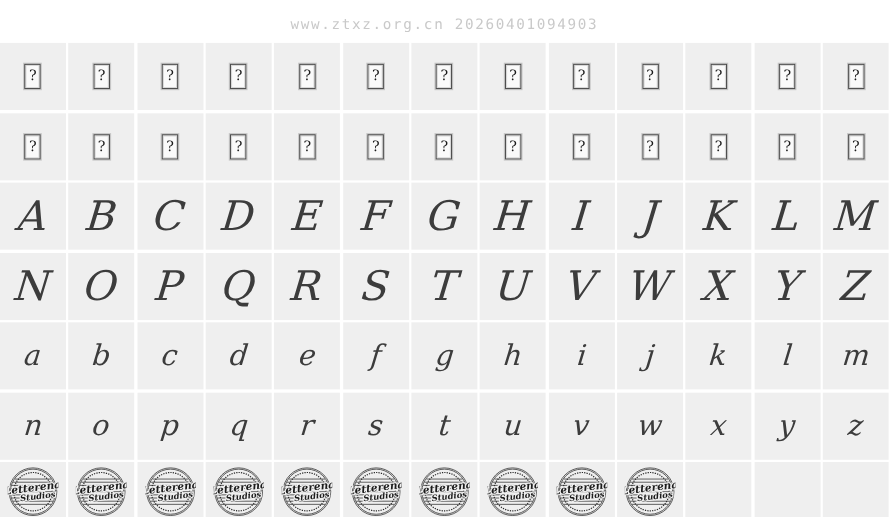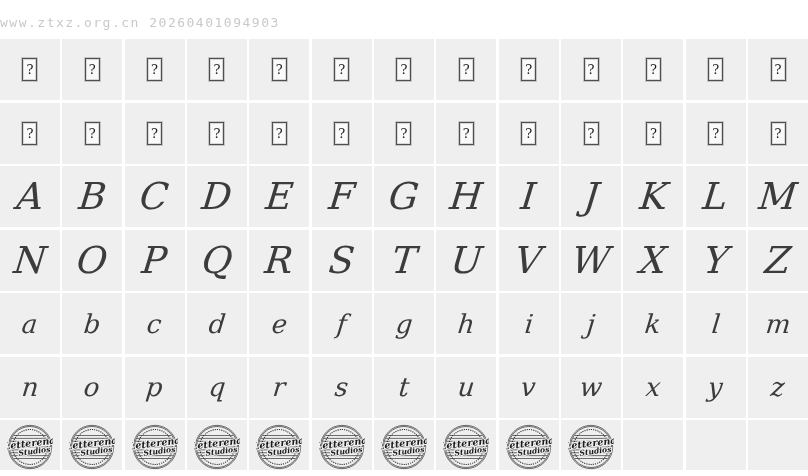--- a/index.html
+++ b/index.html
@@ -15,20 +15,21 @@
   }
   .page {
     width: 808px;
     height: 476px;
     background: #ffffff;
   }
   .header {
     height: 39px;
     display: flex;
     align-items: center;
+    justify-content: center;
     padding-top: 6px;
     box-sizing: border-box;
     background: #ffffff;
   }
   .watermark {
     font-family: "DejaVu Sans Mono", monospace;
     font-size: 13px;
     letter-spacing: 1.5px;
     color: #c9c9c9;
     white-space: pre;

